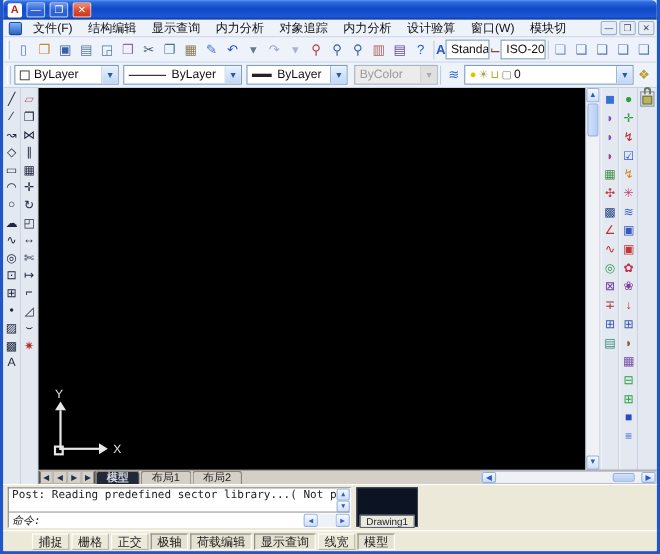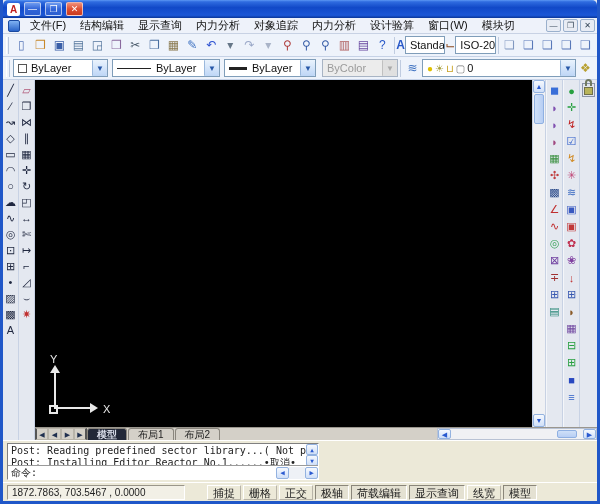--- a/index.html
+++ b/index.html
@@ -112,21 +112,21 @@
   .cmd-box{width:312px;flex:0 0 312px;background:#fff;border:1px solid;border-color:#808080 #fff #fff #808080;
     display:flex;flex-direction:column;font-family:"DejaVu Sans Mono",monospace;font-size:10px;color:#222;}
   .cmd-hist{flex:1;display:flex;min-height:0;}
   .cmd-lines{flex:1;padding:1px 0 0 3px;overflow:hidden;}
   .cmd-line{white-space:nowrap;line-height:12px;}
   .cmd-vscroll{width:12px;flex:0 0 12px;display:flex;flex-direction:column;justify-content:space-between;
     background:#eef1f6;}
   .cmd-vscroll .sbtn{height:11px;flex:0 0 11px;font-size:6px;line-height:9px;}
   .cmd-prompt-row{height:14px;flex:0 0 14px;border-top:1px solid #9a9a9a;display:flex;align-items:center;
     padding-left:3px;}
-  .cmd-prompt{flex:1;}
+  .cmd-prompt{flex:1;font-style:italic;}
   .cmd-hscroll{width:42px;flex:0 0 42px;display:flex;}
   .cmd-hscroll .hbtn{height:12px;line-height:10px;}
   .cmd-hscroll .htrack{background:#eef1f6;}
   .thumb{width:56px;flex:0 0 56px;height:36px;background:#0c1322;border:1px solid #3a4458;position:relative;}
   .thumb-label{position:absolute;left:2px;right:2px;bottom:-2px;background:#ece9d8;border:1px solid #5a6478;
     font-size:9px;line-height:10px;text-align:center;color:#102040;font-family:"Liberation Sans",sans-serif;}
   .cmd .fill{flex:1;}
   
   .statusbar{height:19px;flex:0 0 19px;background:#ece9d8;border-top:1px solid #fff;display:flex;
     align-items:center;padding:0 4px;font-size:11px;color:#222;}
@@ -392,41 +392,42 @@
       </div>
     </div>
   </div>
 
   <div class="cmd">
     <div class="cmd-box">
       <div class="cmd-hist">
         <div class="cmd-lines">
 
         <div class="cmd-line">Post: Reading predefined sector library...( Not predefin</div>
-            <div class="cmd-line">Post: Installing Editor Reactor No.1......•取消•</div>
           </div>
         <div class="cmd-vscroll">
           <div class="sbtn">▲</div>
           <div class="sbtn">▼</div>
         </div>
       </div>
       <div class="cmd-prompt-row">
         <span class="cmd-prompt">命令:</span>
         <div class="cmd-hscroll">
           <div class="hbtn">◀</div>
           <div class="htrack"></div>
           <div class="hbtn">▶</div>
         </div>
       </div>
     </div>
+    <div class="thumb">
+      <div class="thumb-label">Drawing1</div>
+    </div>
     <div class="fill"></div>
   </div>
 
   <div class="statusbar">
-    <div class="coords">1872.7863, 703.5467 ,  0.0000</div>
     <div class="tgl-wrap">
 
     <span class="toggle">捕捉</span>
         <span class="toggle">栅格</span>
         <span class="toggle">正交</span>
         <span class="toggle pressed">极轴</span>
         <span class="toggle pressed">荷载编辑</span>
         <span class="toggle pressed">显示查询</span>
         <span class="toggle">线宽</span>
         <span class="toggle pressed">模型</span>

